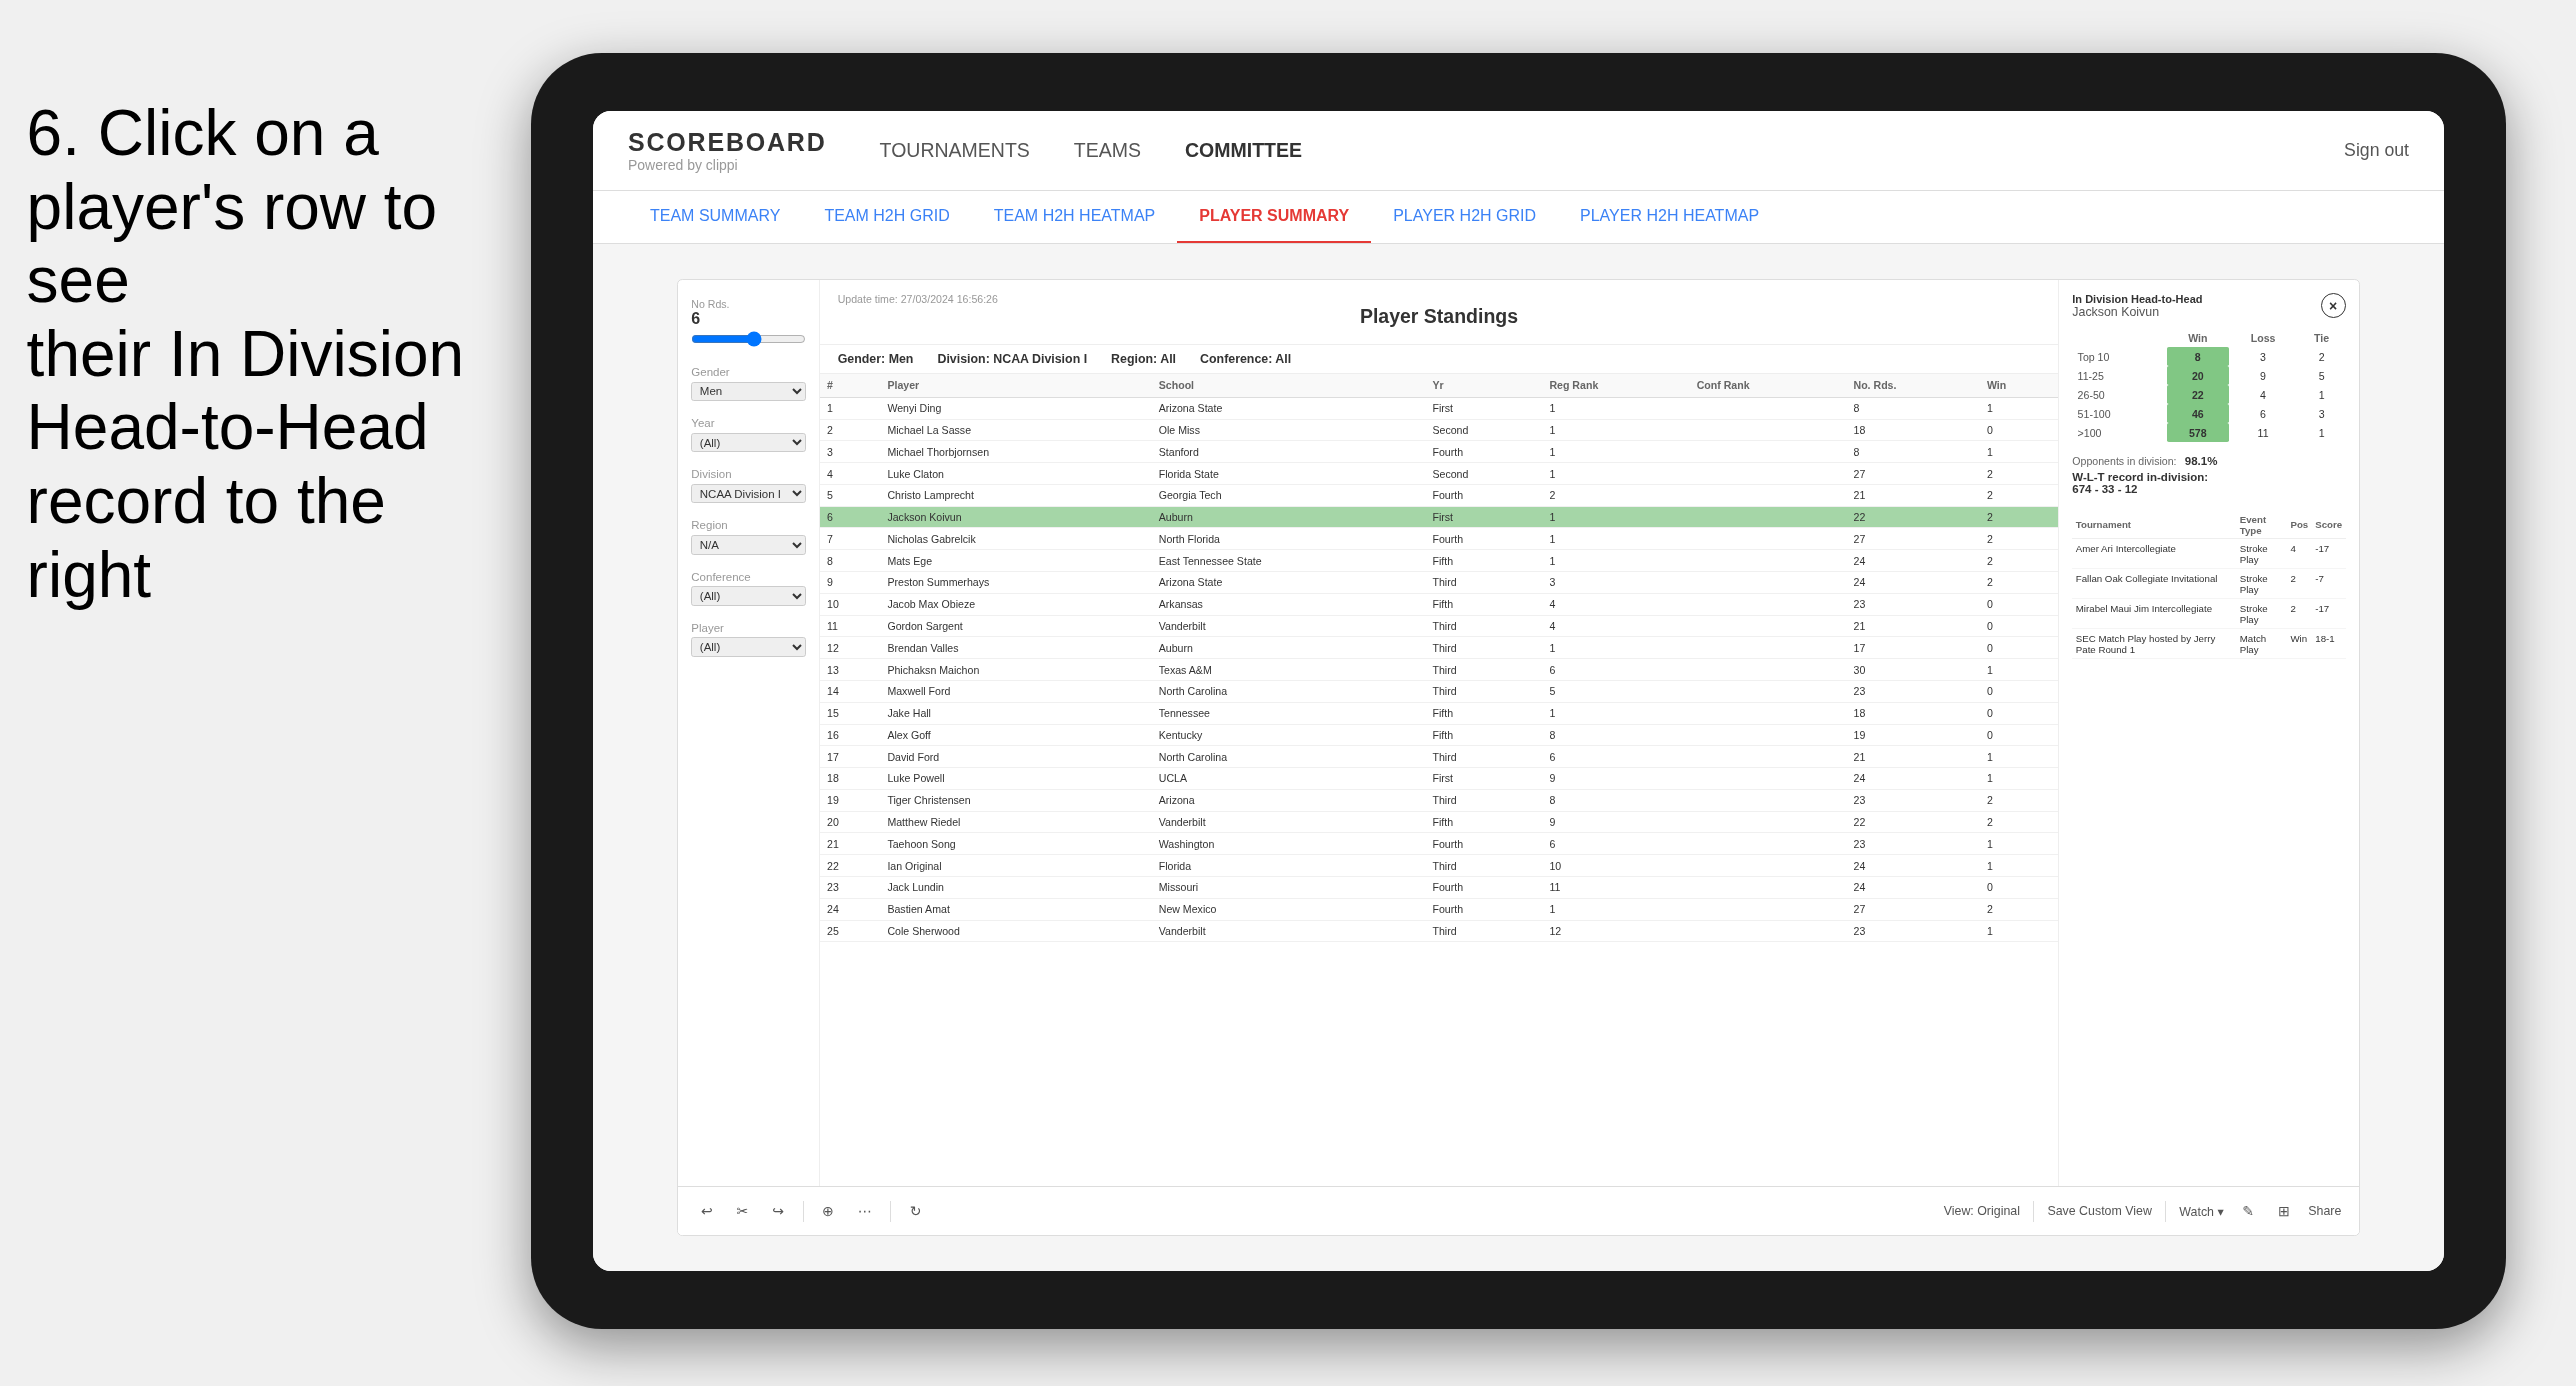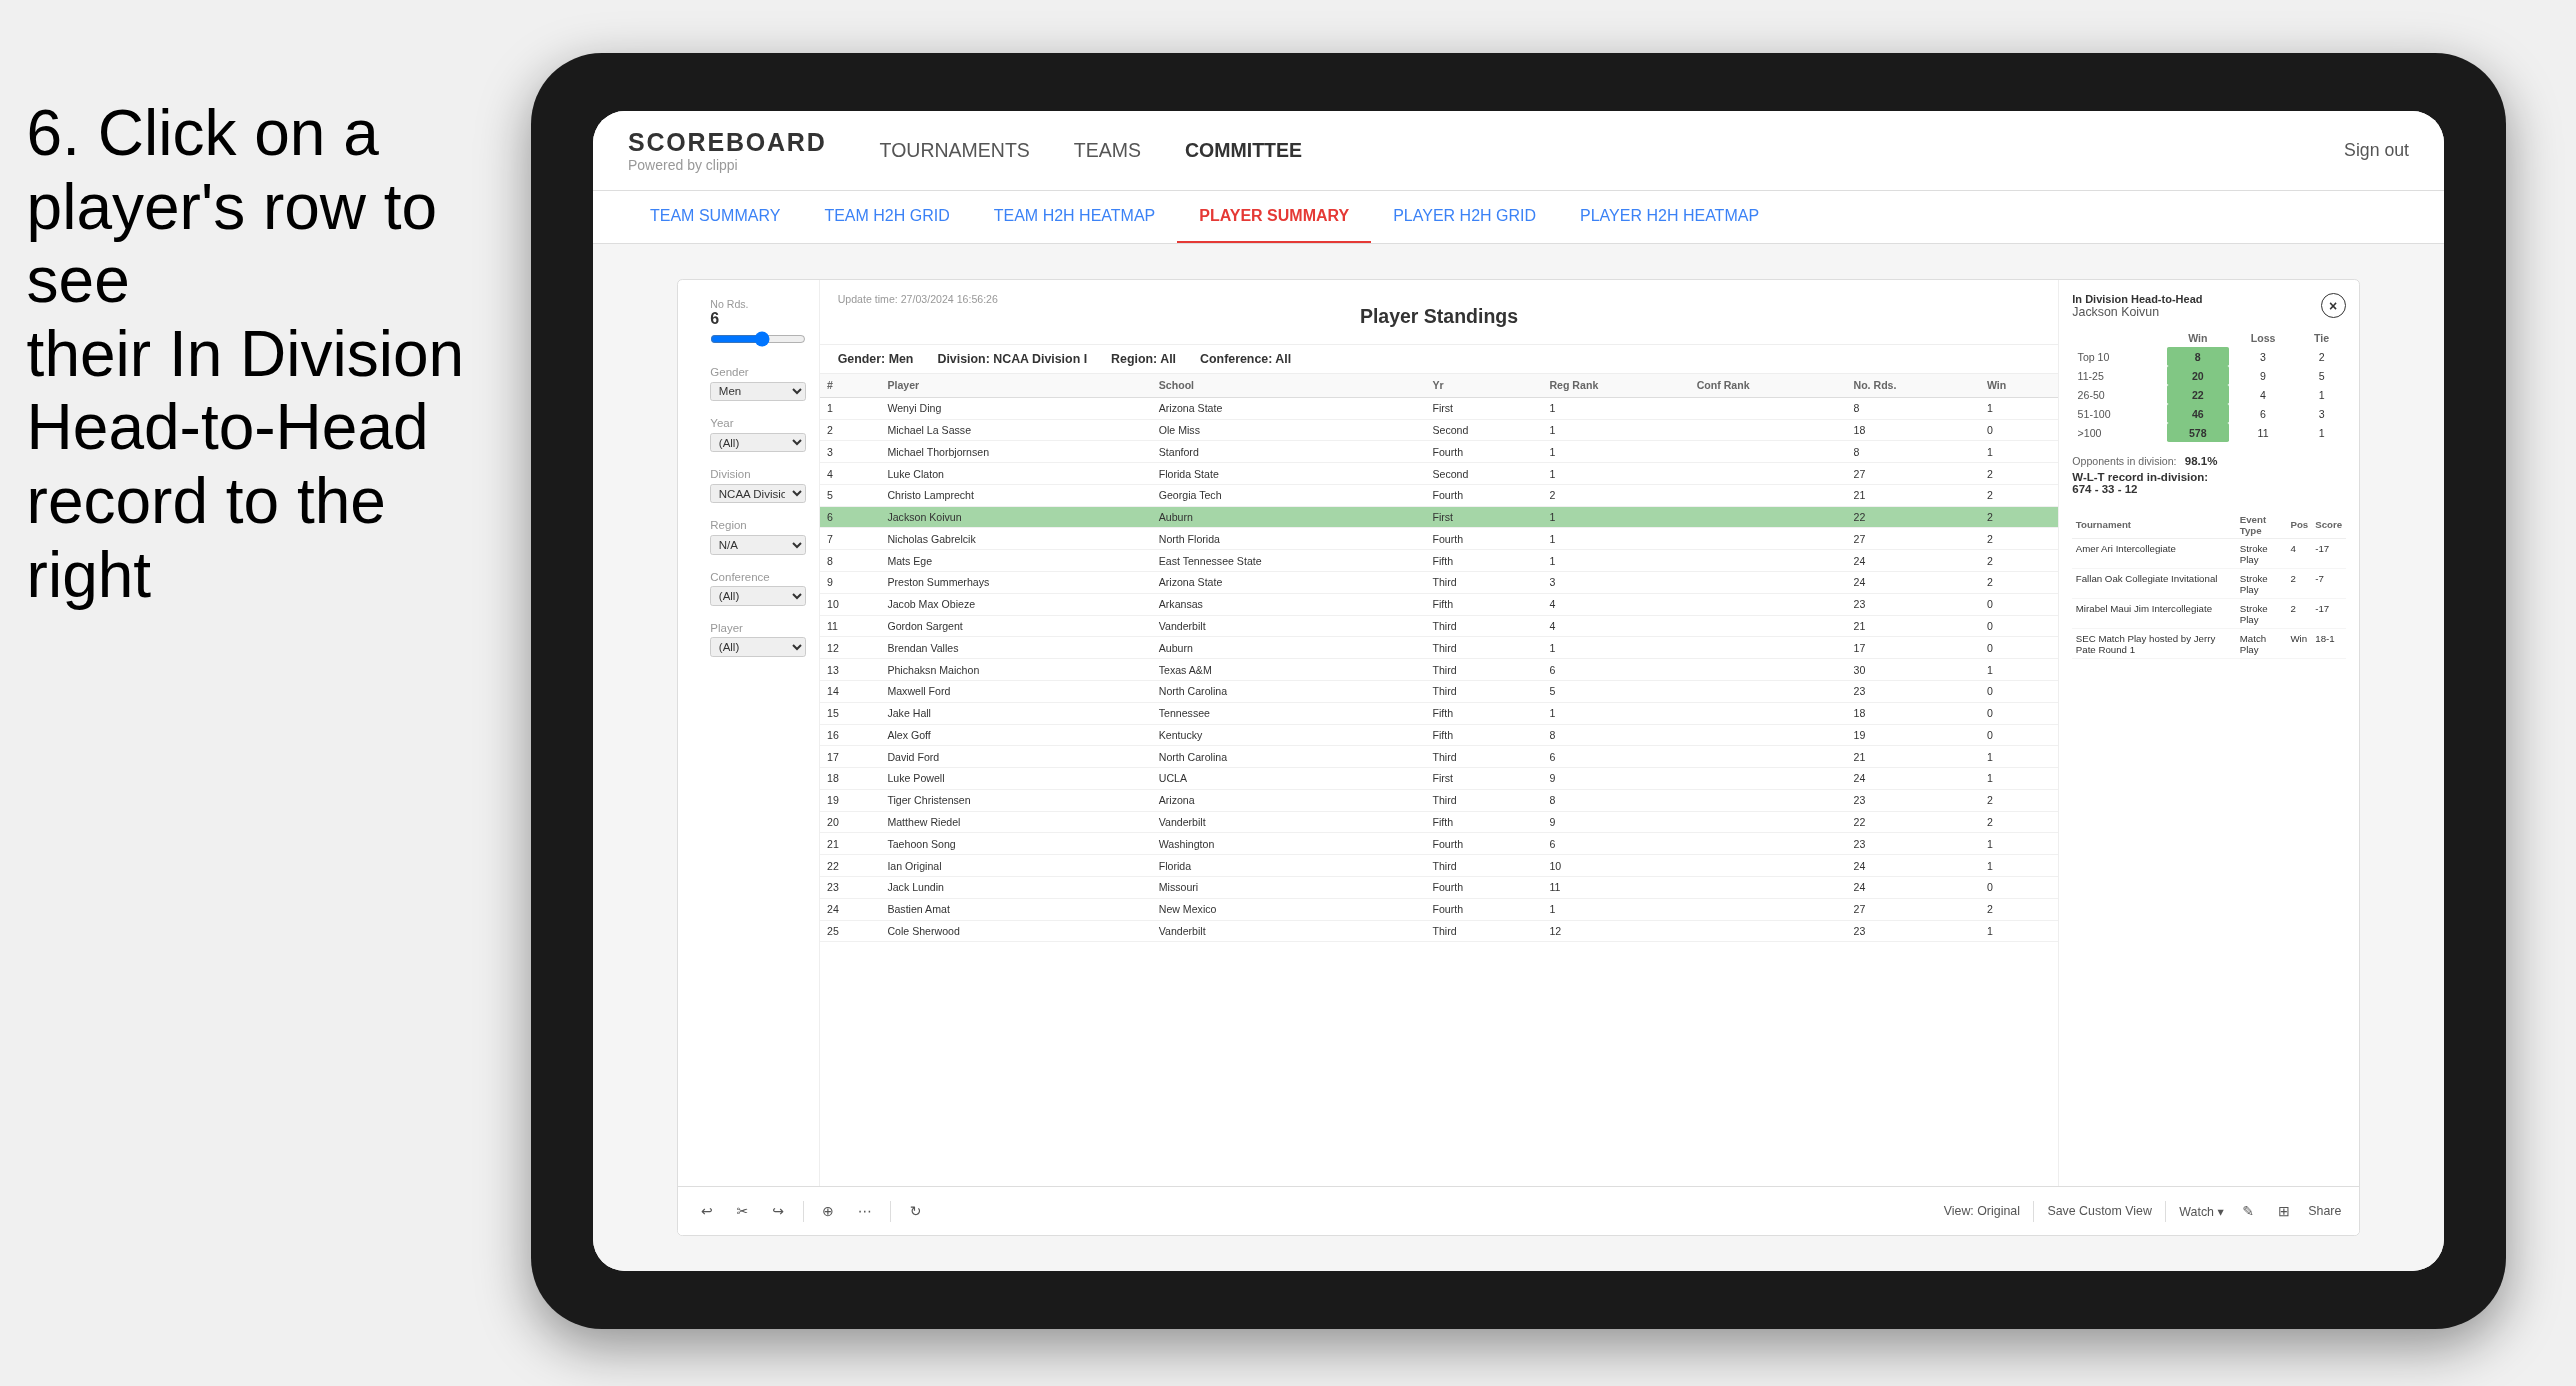--- a/index.html
+++ b/index.html
@@ -37,21 +37,21 @@
       box-shadow: 0 17.7px 53px rgba(0,0,0,0.4);
       display: flex;
       align-items: center;
       justify-content: center;
     }
 
     .tablet-screen {
       width: 1851px;
       height: 1160px;
       background: #fff;
-      border-radius: 32px;
+      border-radius: 18px;
       overflow: hidden;
       display: flex;
       flex-direction: column;
     }
 
     
     .top-nav {
       display: flex;
       align-items: center;
       padding: 0 35px;
@@ -168,21 +168,20 @@
     .filters-sidebar {
       width: 142px;
       border-right: 0.9px solid #eee;
       padding: 17.7px 13.3px;
       flex-shrink: 0;
       font-size: 12.4px;
     }
 
     .filter-section {
       margin-bottom: 16px;
-      margin-left: 19px;
     }
 
     .filter-label {
       font-size: 11.5px;
       color: #999;
       margin-bottom: 3.5px;
     }
 
     .filter-select {
       width: 100%;

